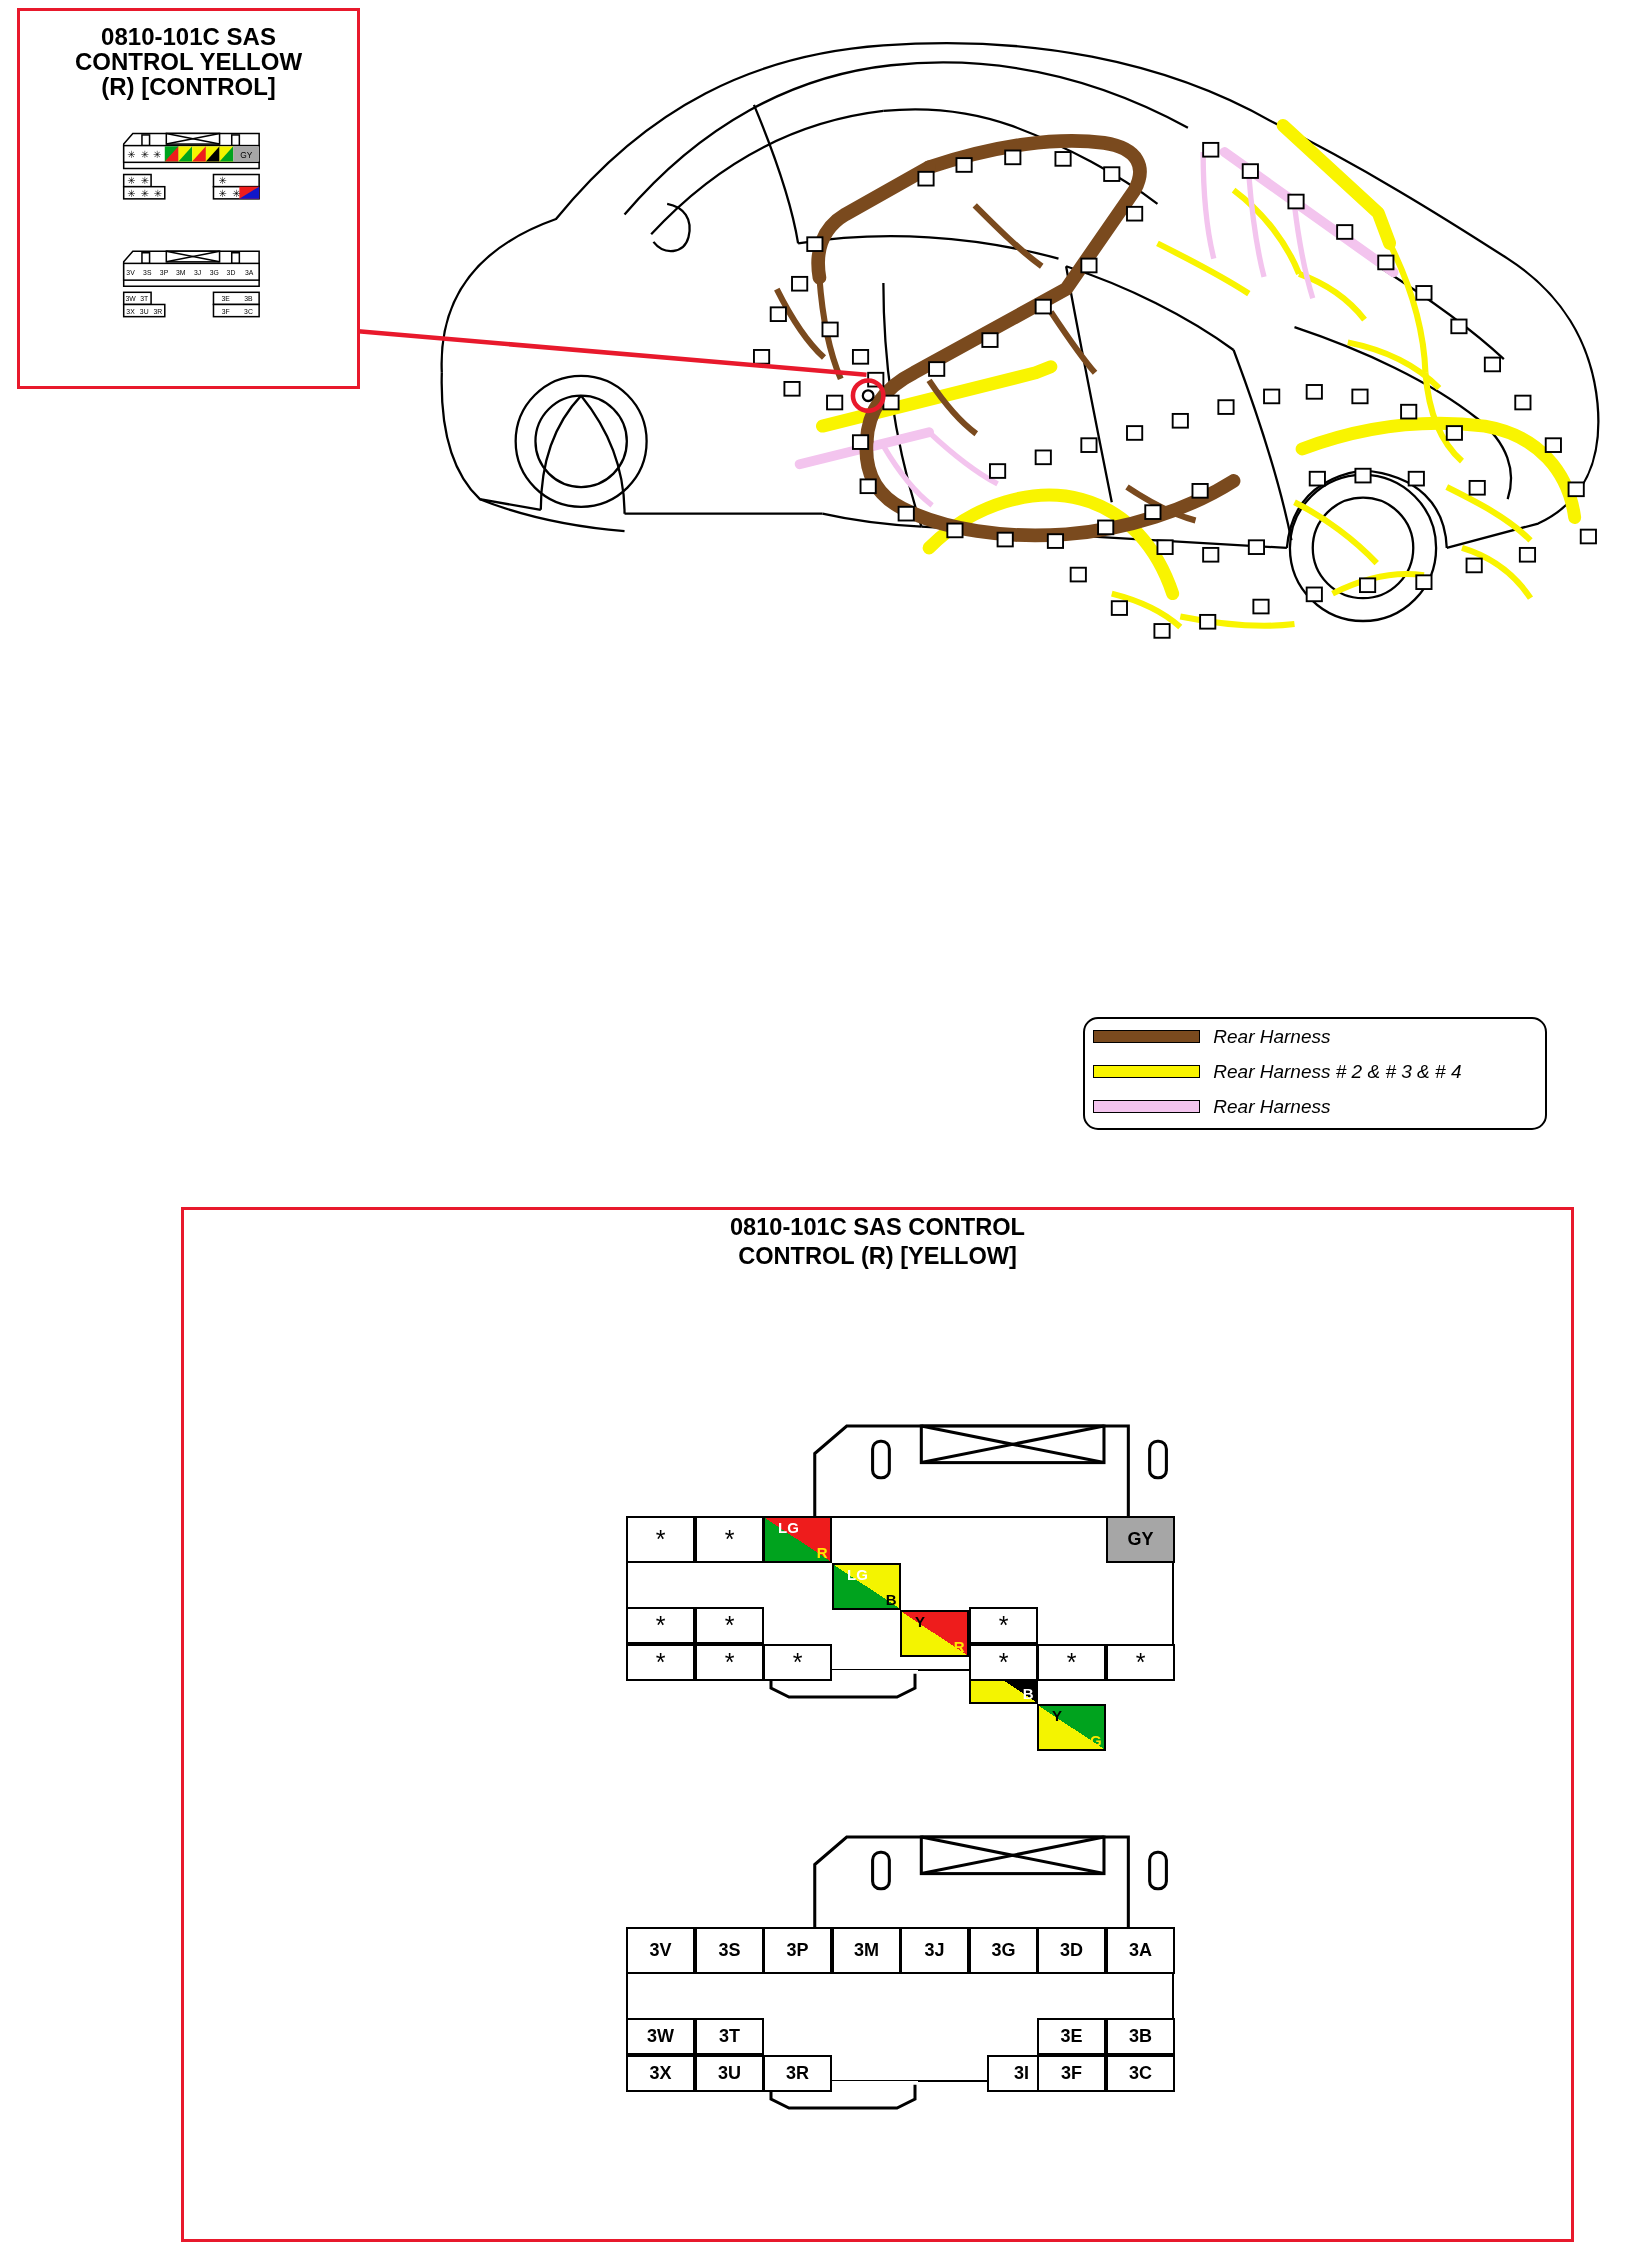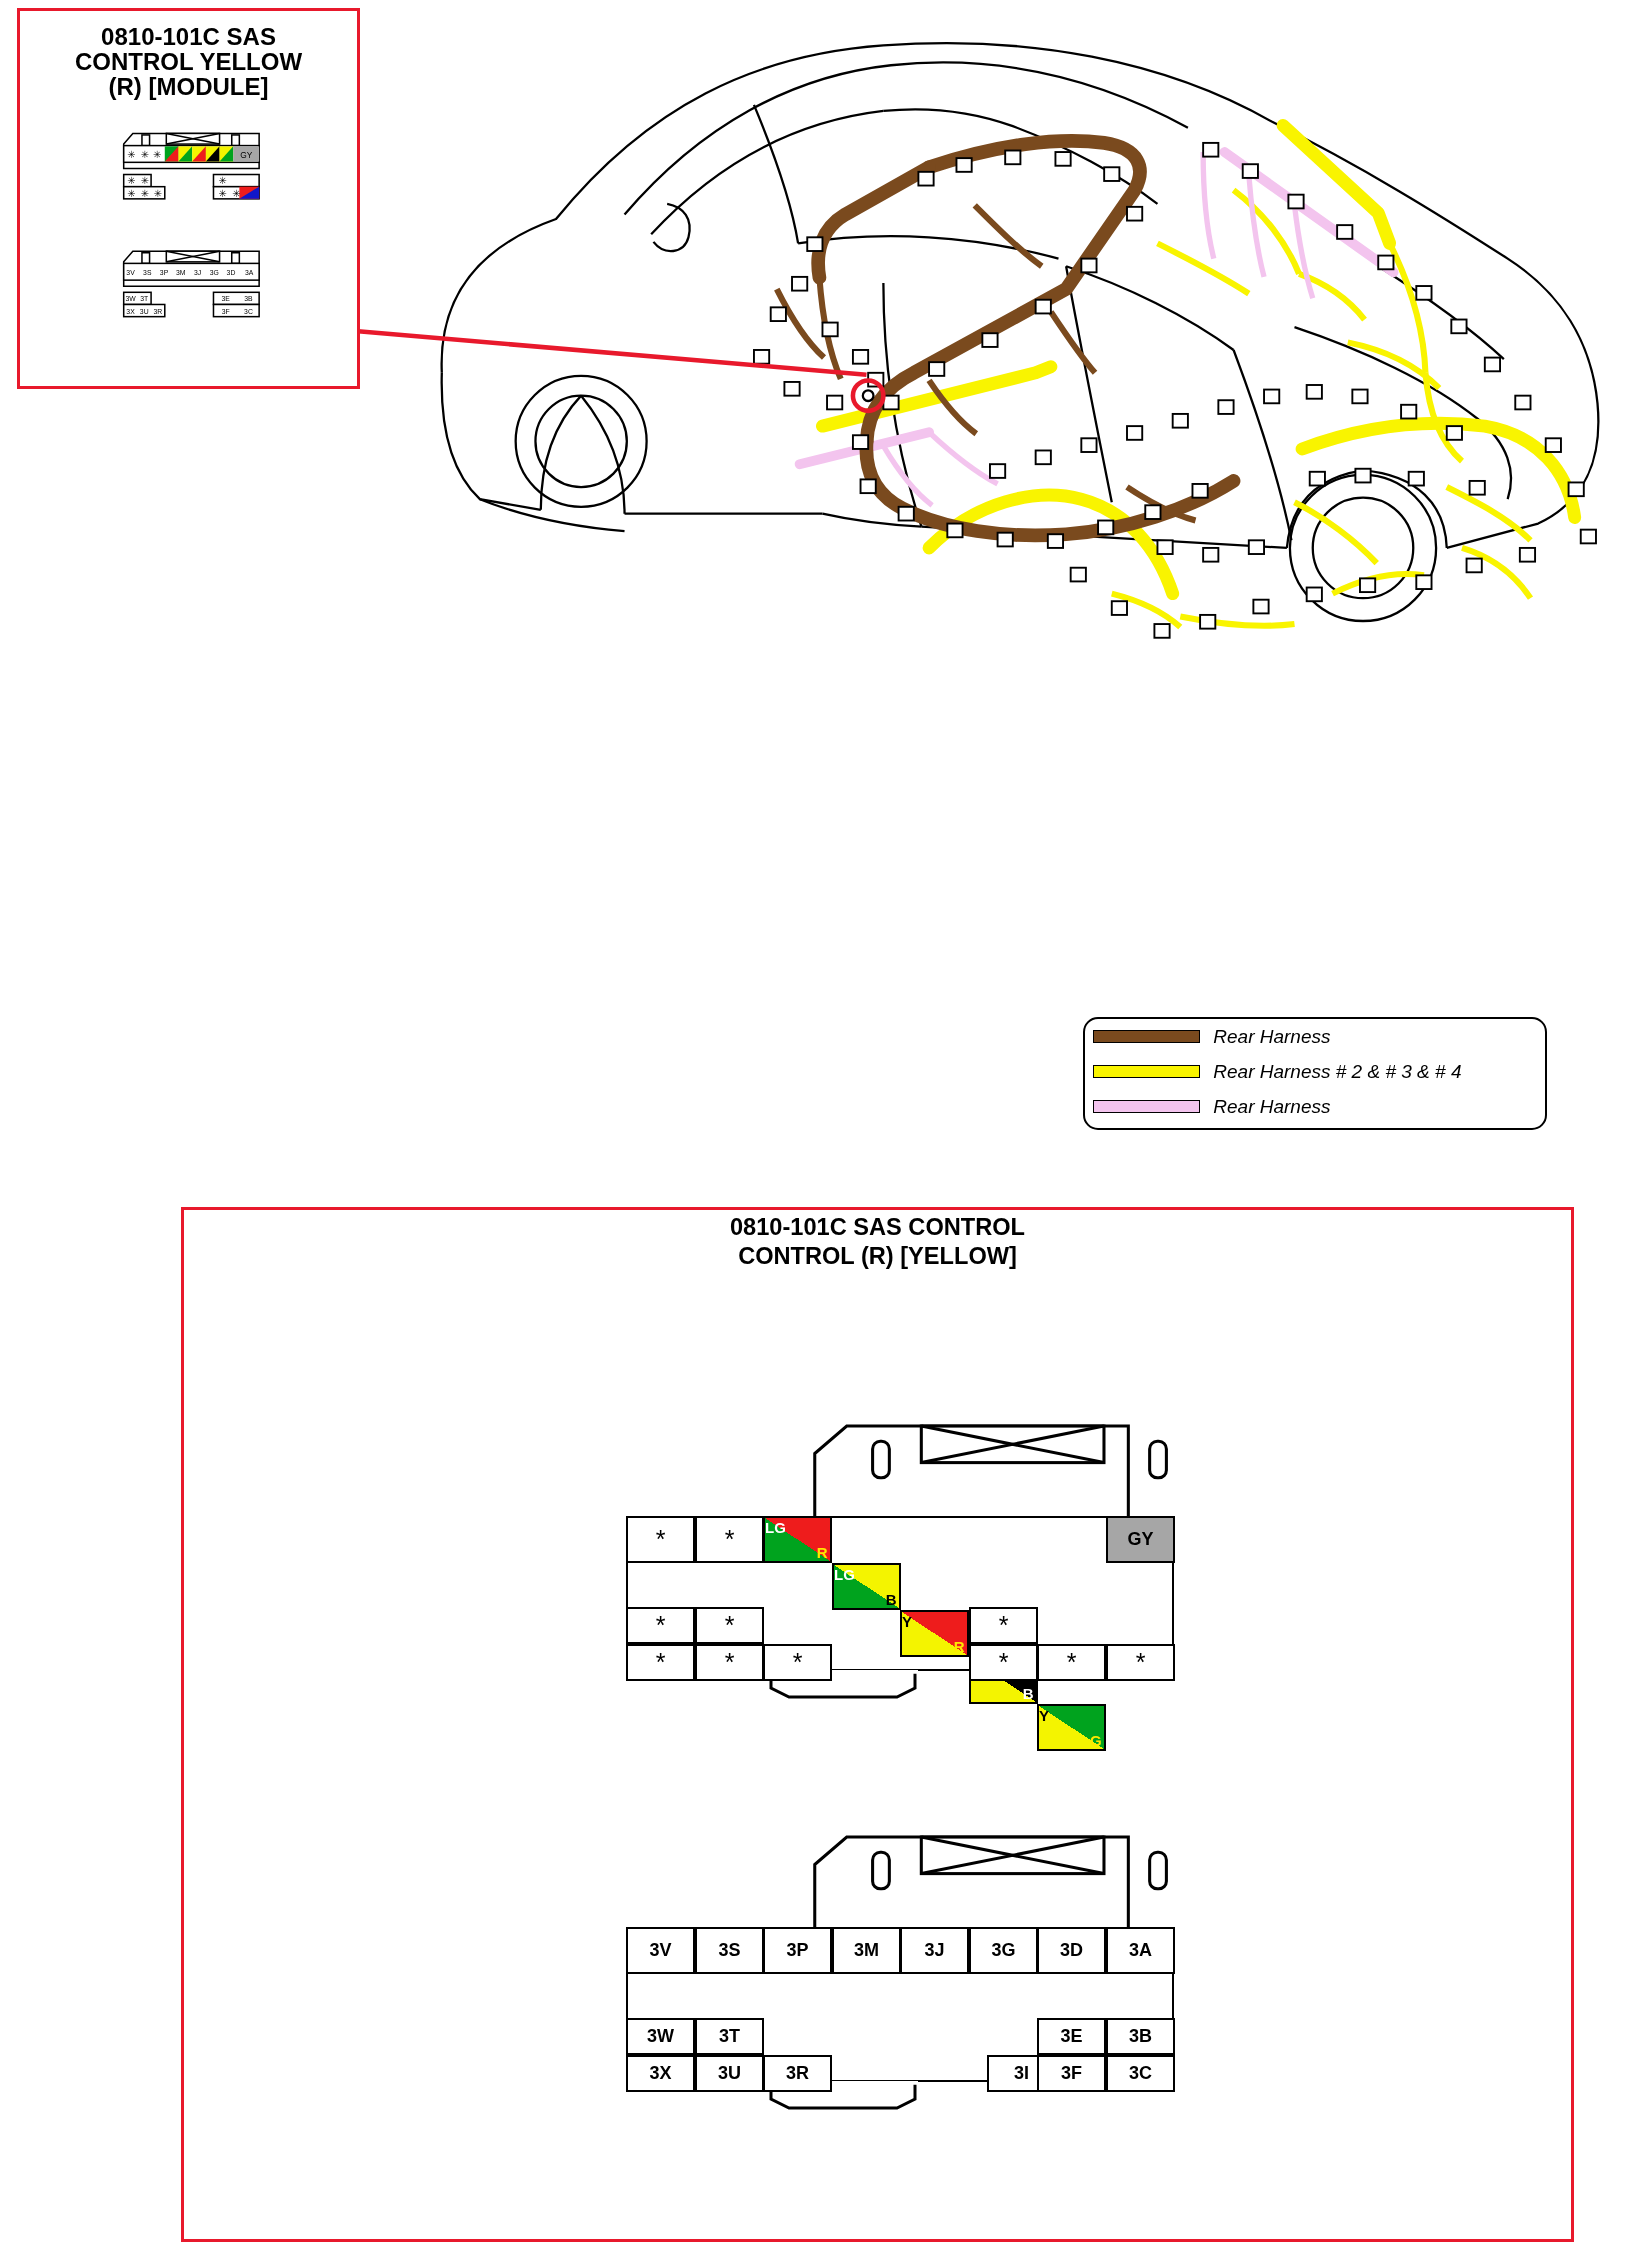--- a/index.html
+++ b/index.html
@@ -138,21 +138,21 @@
     line-height: 25px;
     font-weight: normal;
   }
   .diag-cell { position: relative; }
   .diag-cell .tl, .diag-cell .br {
     position: absolute;
     font-size: 15px;
     font-weight: bold;
     line-height: 15px;
   }
-  .diag-cell .tl { left: 0; top: 1.5px; }
+  .diag-cell .tl { left: 13px; top: 1.5px; }
   .diag-cell .br { right: 2.3px; bottom: 1.5px; }
 </style>
 </head>
 <body>
 
 <svg id="car-illustration" viewBox="0 0 1610 1060" xmlns="http://www.w3.org/2000/svg">
   <g fill="none" stroke="#000" stroke-width="3">
 
     <path d="M60 470 C 55 360, 120 300, 210 268 C 330 120, 470 52, 640 40 C 830 26, 1010 60, 1150 140 C 1270 200, 1370 262, 1460 320 C 1530 365, 1570 430, 1578 510 C 1585 585, 1560 640, 1500 668 L 1380 700"></path>
     <path d="M60 470 C 58 540, 72 600, 110 636 L 190 650"></path>
@@ -314,21 +314,21 @@
 </svg>
 
 <svg id="leader-line" viewBox="0 0 670 63" xmlns="http://www.w3.org/2000/svg">
   <line x1="0" y1="3" x2="668" y2="60" stroke="#e8192c" stroke-width="6"></line>
 </svg>
 
 <div id="callout-box">
   <div id="callout-title">
     <div>0810-101C SAS</div>
     <div>CONTROL YELLOW</div>
-    <div>(R) [MODULE]</div>
+    <div>(R) [CONTROL]</div>
   </div>
 
   <svg class="mini-conn" style="top:110px;" width="175" height="88" viewBox="0 0 230 115" xmlns="http://www.w3.org/2000/svg">
     <g stroke="#000" stroke-width="2" fill="#fff">
       <path d="M18 30 L30 16 L196 16 L196 62 L18 62 Z"></path>
       <rect x="74" y="16" width="70" height="14"></rect>
       <line x1="74" y1="16" x2="144" y2="30"></line>
         <line x1="144" y1="16" x2="74" y2="30"></line>
       <rect x="42" y="18" width="10" height="14"></rect>
         <rect x="160" y="18" width="10" height="14"></rect>

